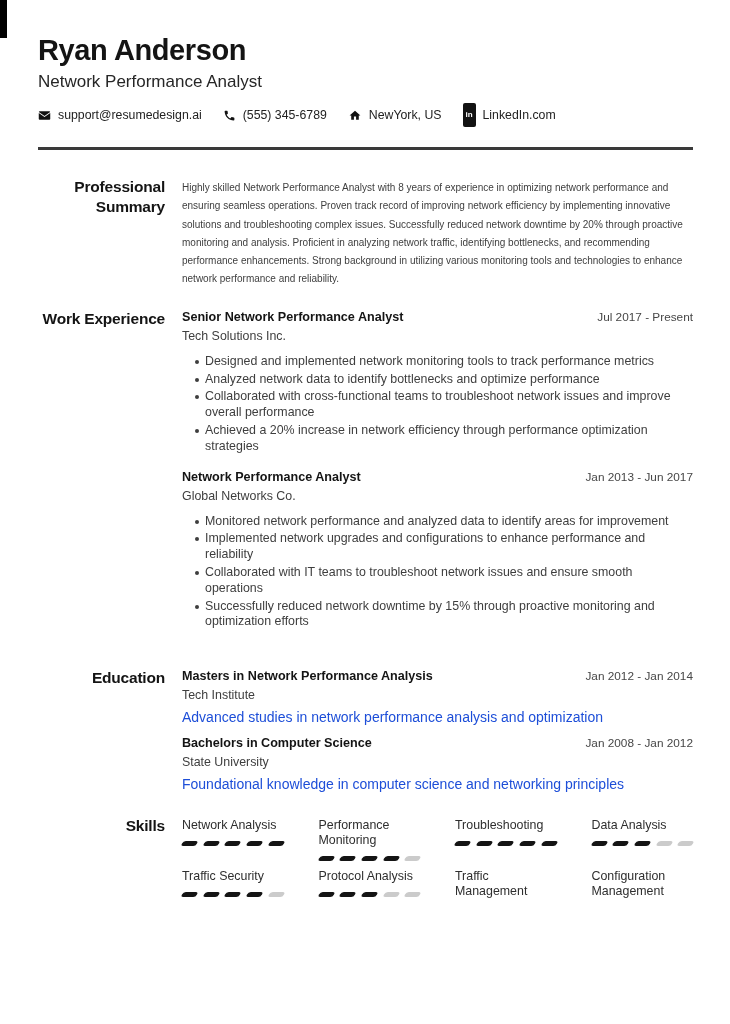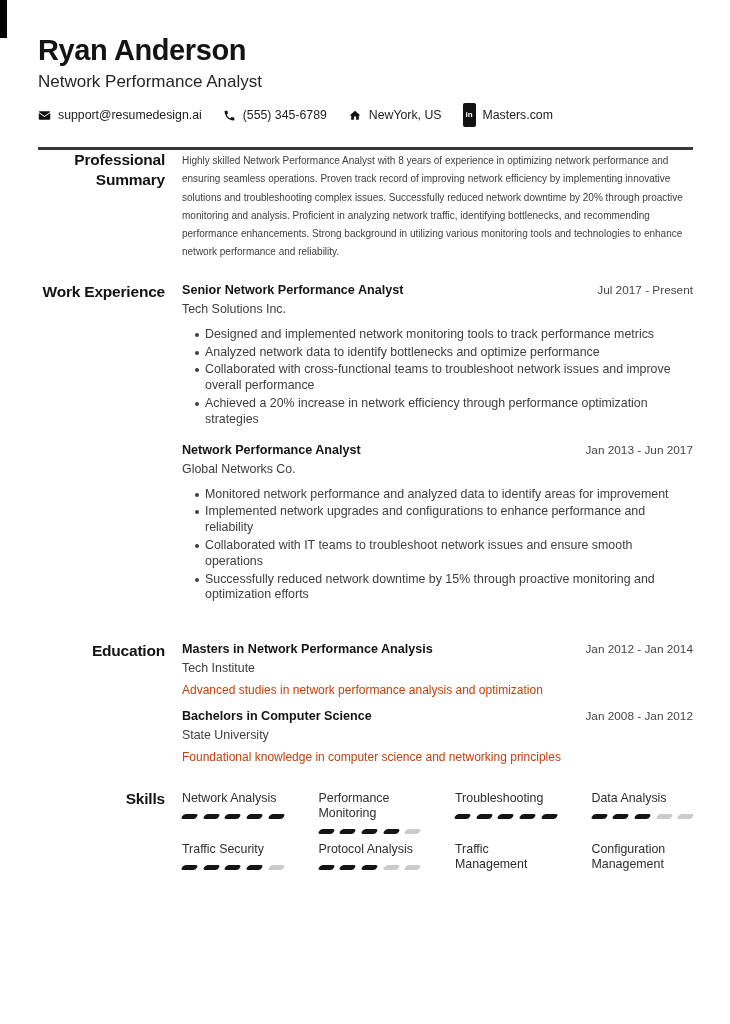--- a/index.html
+++ b/index.html
@@ -29,21 +29,21 @@
   .contact { display:flex; align-items:center; gap:7px; }
   .contact svg { display:block; }
   .li-badge {
     width:13px; height:24px; background:#121212; color:#fff;
     border-radius:2px; font-size:8px; font-weight:bold;
     display:flex; align-items:center; justify-content:center; line-height:1;
   }
   .divider { height:3px; background:#3a3a3a; margin-top:20px; }
 
   
-  main { }
+  main { margin-top:27px; }
   .section { display:flex; }
   .section-label {
     width:127px; flex-shrink:0; text-align:right;
     font-size:15.5px; font-weight:bold; color:#141414; line-height:1.32;
     letter-spacing:-0.2px;
   }
   .section-content { flex:1; margin-left:17px; min-width:0; }
 
   .sec-summary { margin-bottom:20px; }
   .summary-text { font-size:10px; line-height:18.3px; color:#3e3e3e; padding-top:2px; }
@@ -56,21 +56,21 @@
   .entry-sub { font-size:12.4px; color:#3e3e3e; margin-top:4px; line-height:15px; }
   ul.bullets { list-style:none; margin-top:10px; font-size:12.4px; color:#3e3e3e; }
   ul.bullets li { position:relative; padding-left:23px; line-height:15.8px; margin-bottom:2px; }
   ul.bullets li::before {
     content:""; position:absolute; left:13px; top:6px;
     width:4px; height:4px; border-radius:50%; background:#3e3e3e;
   }
 
   .sec-education { margin-bottom:24px; }
   .edu-item + .edu-item { margin-top:10px; }
-  .edu-desc { font-size:12px; color:#c2410c; margin-top:7px; line-height:15px; }
+  .edu-desc { font-size:14px; color:#1d4ed8; margin-top:7px; line-height:15px; }
 
   .sec-skills { margin-bottom:16px; }
   .skills-grid {
     display:grid; grid-template-columns:1fr 1fr 1fr 1fr;
     column-gap:35px; row-gap:8px; padding-top:2px;
   }
   .skill-name { font-size:12.4px; color:#2e2e2e; line-height:15px; }
   .skill-bar { display:flex; gap:7px; margin-top:8px; height:5px; }
   .seg { flex:1; height:5px; border-radius:2.5px; transform:skewX(-28deg); }
   .seg-filled { background:#141414; }
@@ -107,21 +107,21 @@
       <div class="contact">
         <span>
           <svg width="14" height="13" viewBox="0 0 24 24" fill="#121212">
               <path d="M10 20v-6h4v6h5v-8h3L12 3 2 12h3v8z"></path>
             </svg>
         </span>
         <span>NewYork, US</span>
       </div>
       <div class="contact">
         <span class="li-badge">in</span>
-        <span>Masters.com</span>
+        <span>LinkedIn.com</span>
       </div>
     </div>
   </header>
 
   <div class="divider"></div>
 
   <main>
 
     <section class="section sec-summary">
       <div class="section-label">Professional Summary</div>

